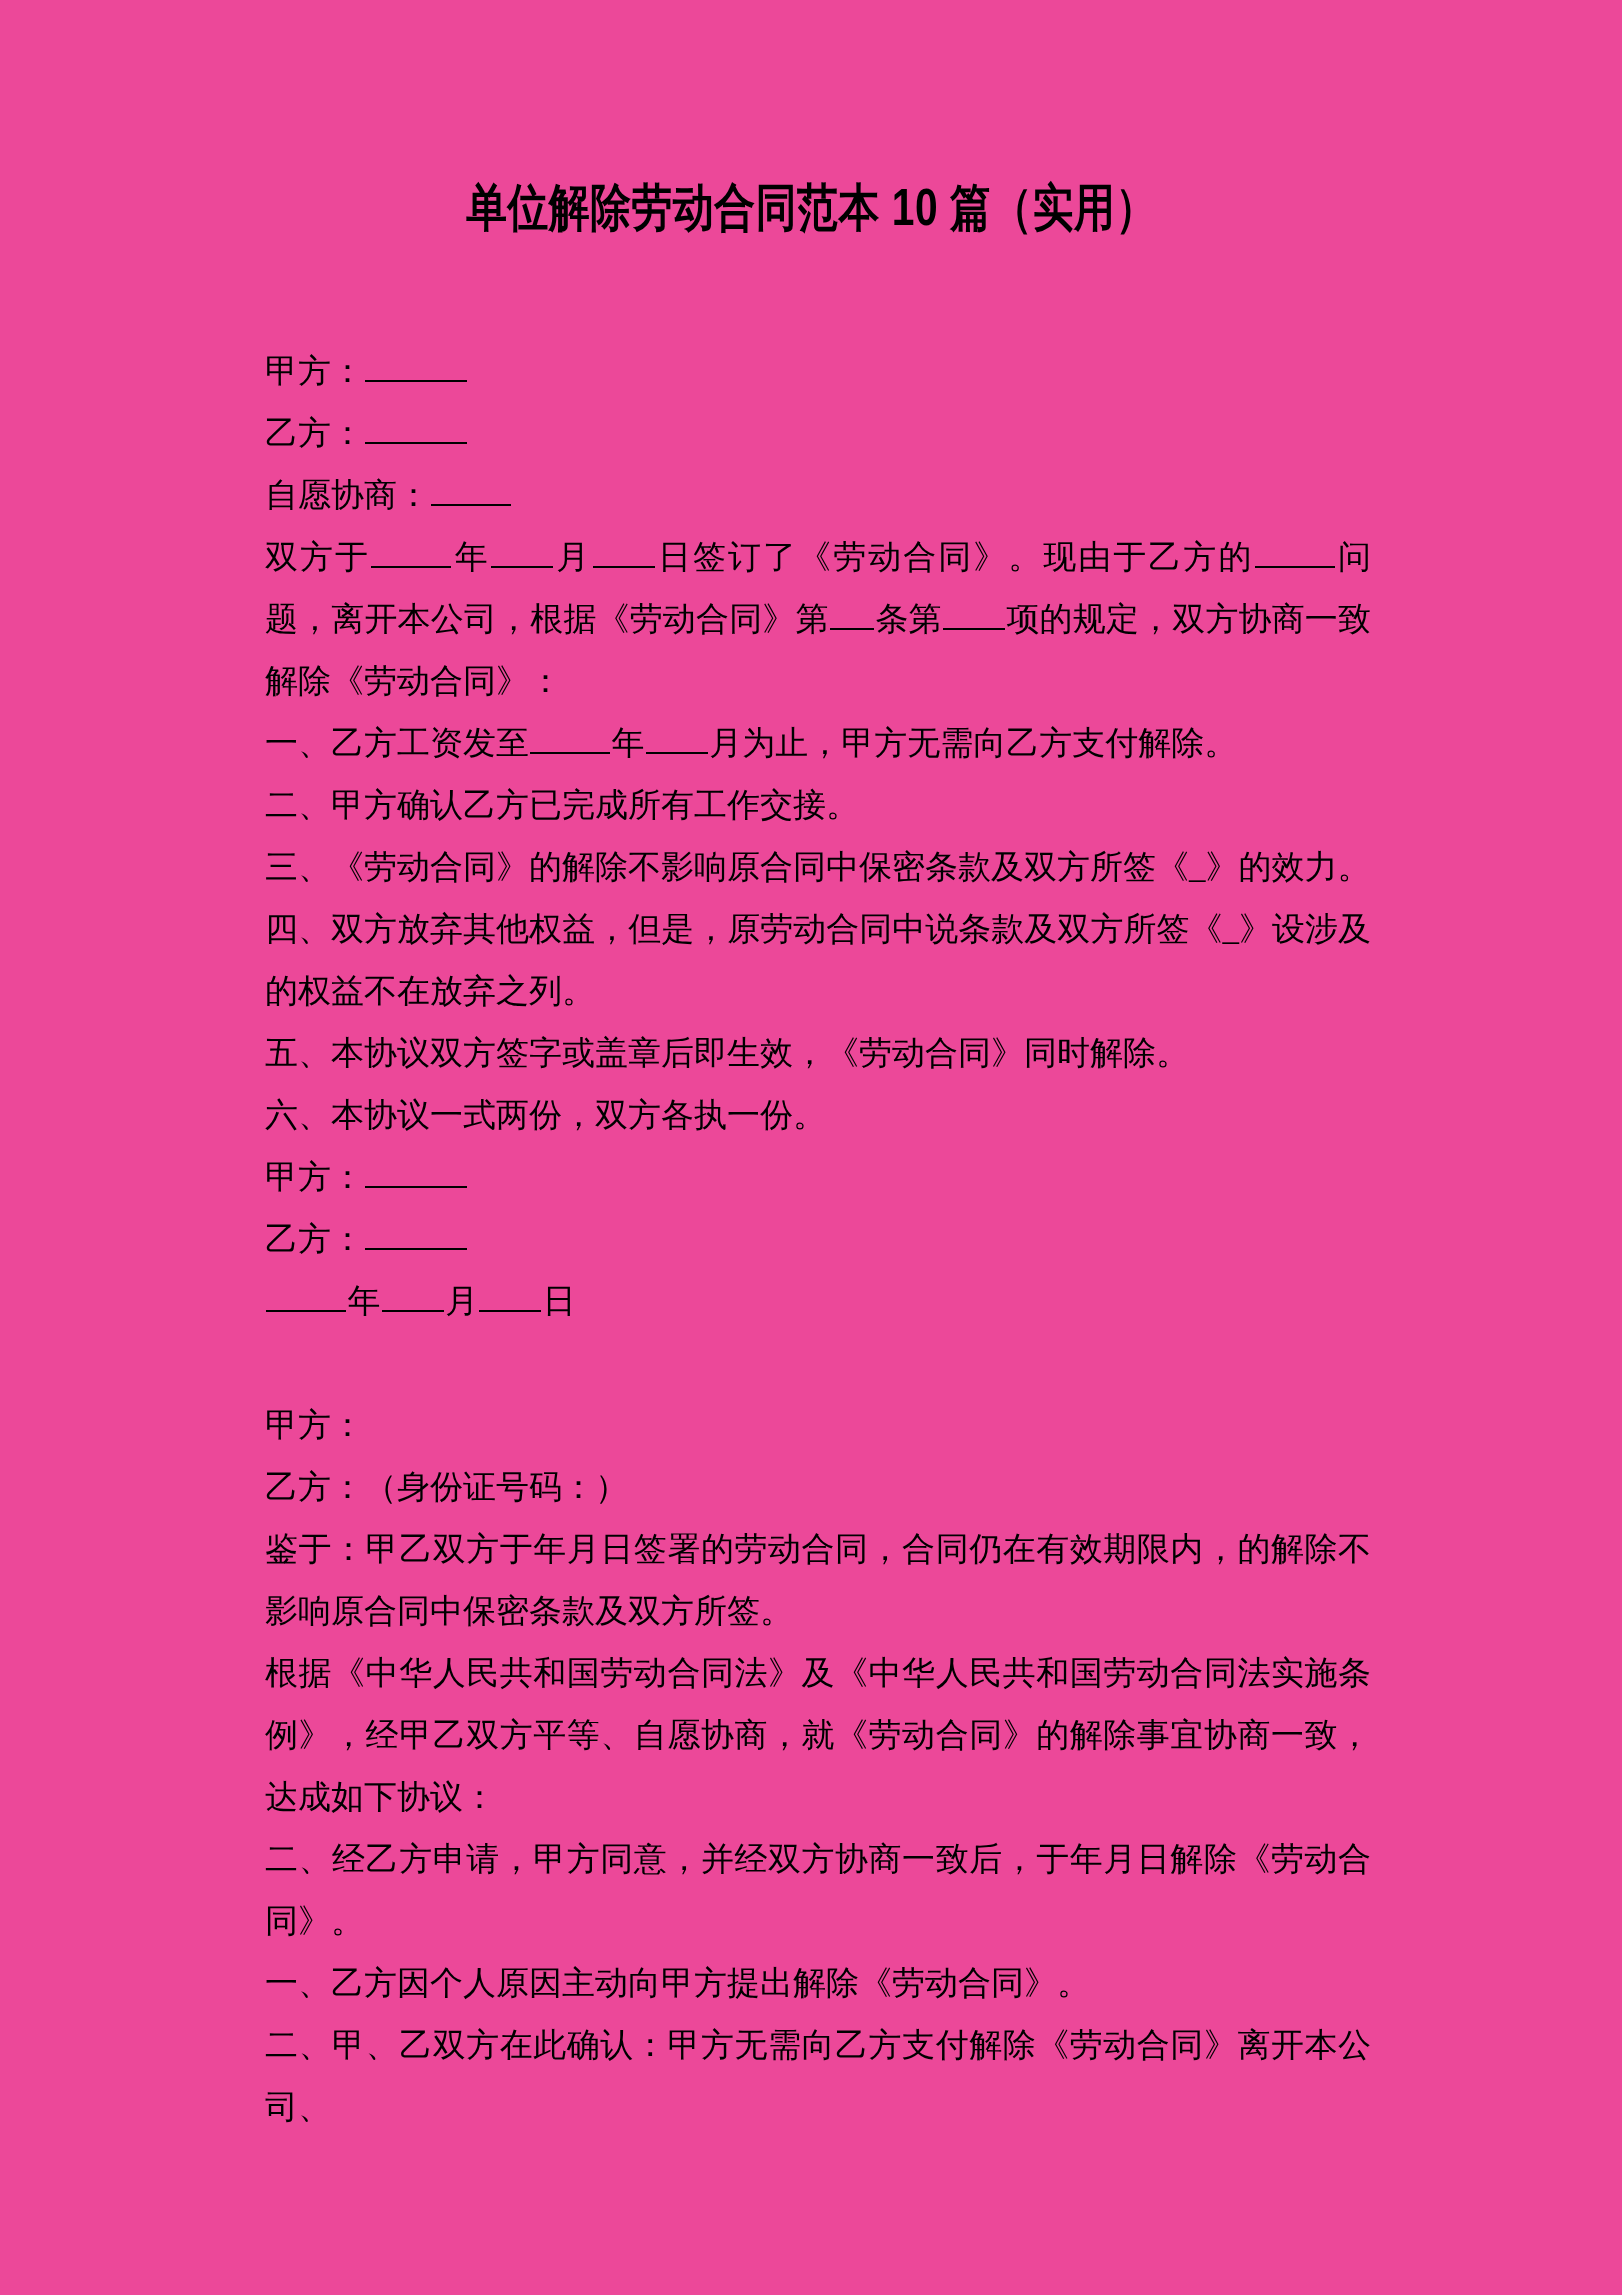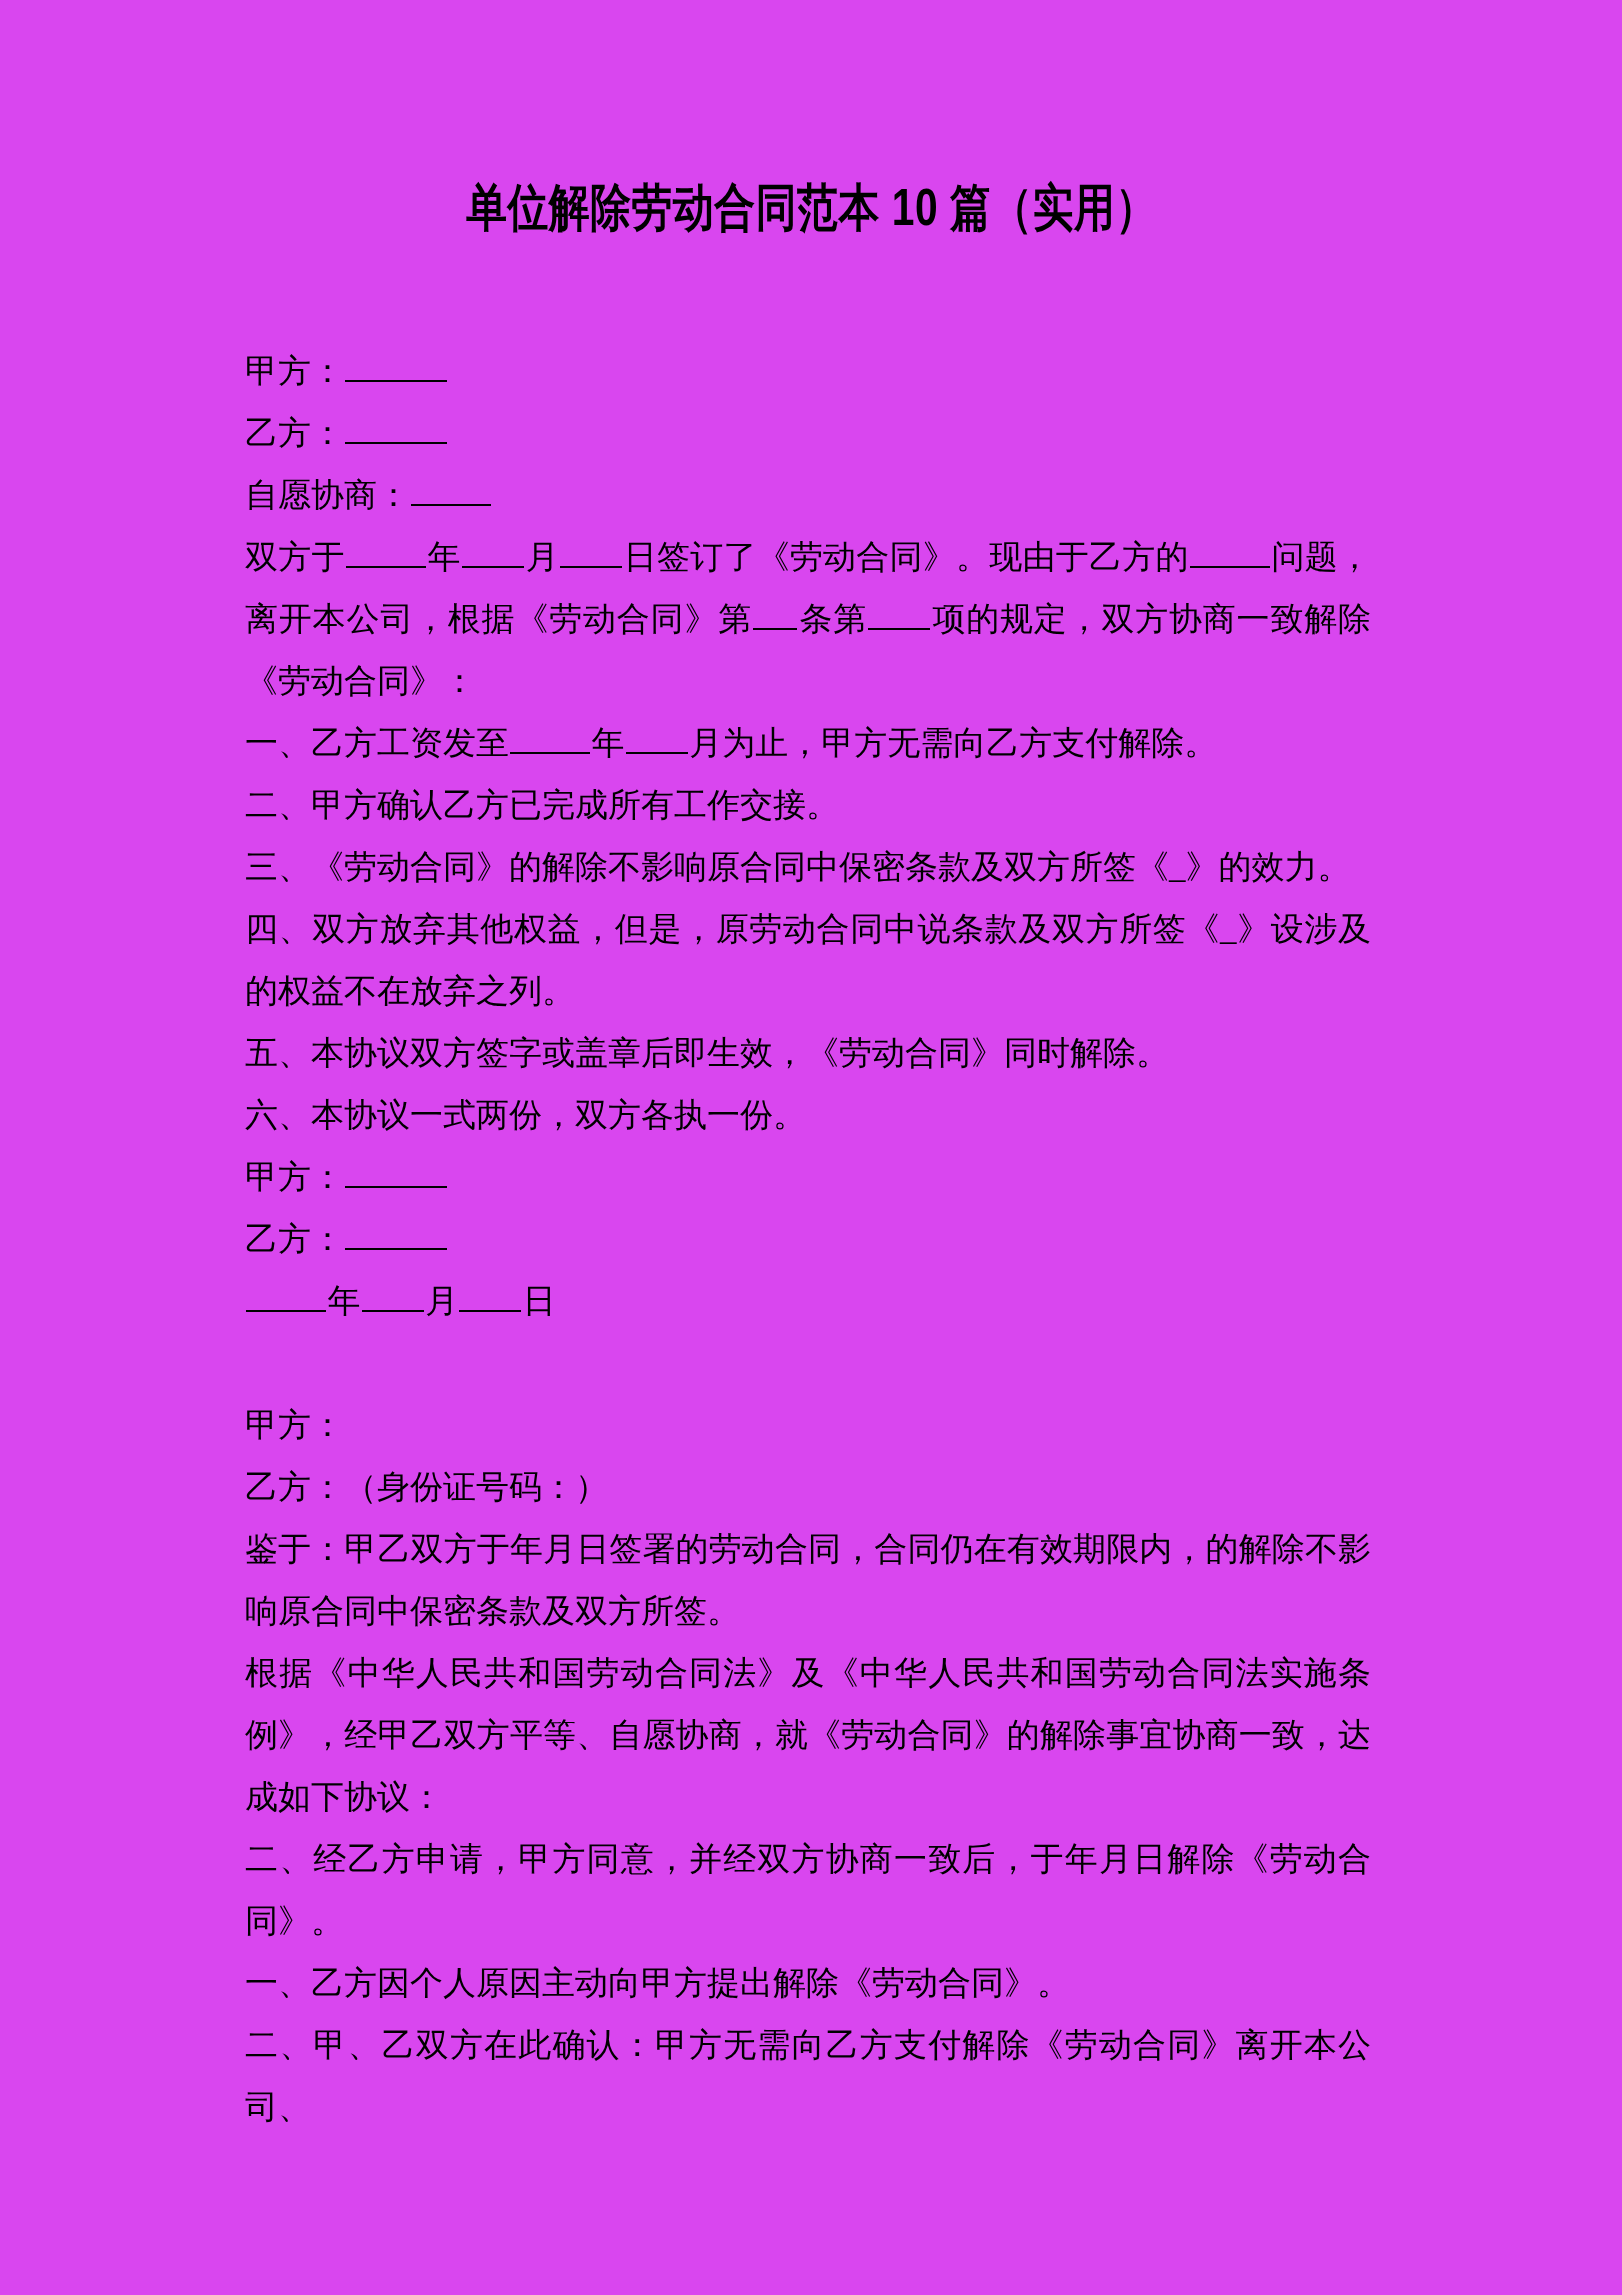--- a/index.html
+++ b/index.html
@@ -4,21 +4,21 @@
 <style>
   html, body {
     margin: 0;
     padding: 0;
     background: #ffffff;
   }
   .page {
     position: relative;
     width: 1623px;
     height: 2295px;
-    background: #d946ef;
+    background: #ec4899;
     box-sizing: border-box;
     overflow: hidden;
     font-family: "Liberation Serif", "DejaVu Serif", serif;
     color: #000000;
   }
   .doc-title {
     position: absolute;
     left: 0;
     right: 0;
     top: 175px;
@@ -39,20 +39,21 @@
     width: 1126px;
   }
   .line {
     font-size: 33px;
     line-height: 62px;
     text-align: justify;
     text-justify: inter-character;
     white-space: normal;
     word-break: break-all;
     letter-spacing: 0px;
+    margin-left: 20px;
   }
   .gap-line { height: 62px; }
   
   .blk {
     display: inline-block;
     border-bottom: 2px solid #000;
     vertical-align: baseline;
     height: 0.82em;
     margin: 0 1.3px;
   }

